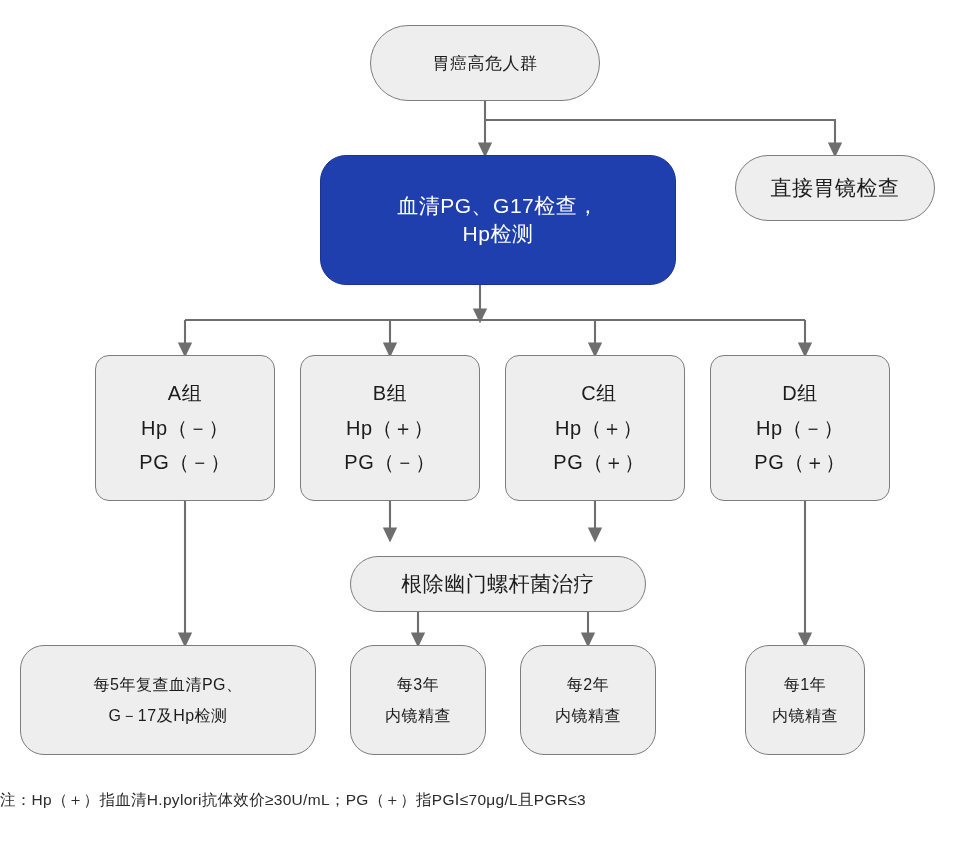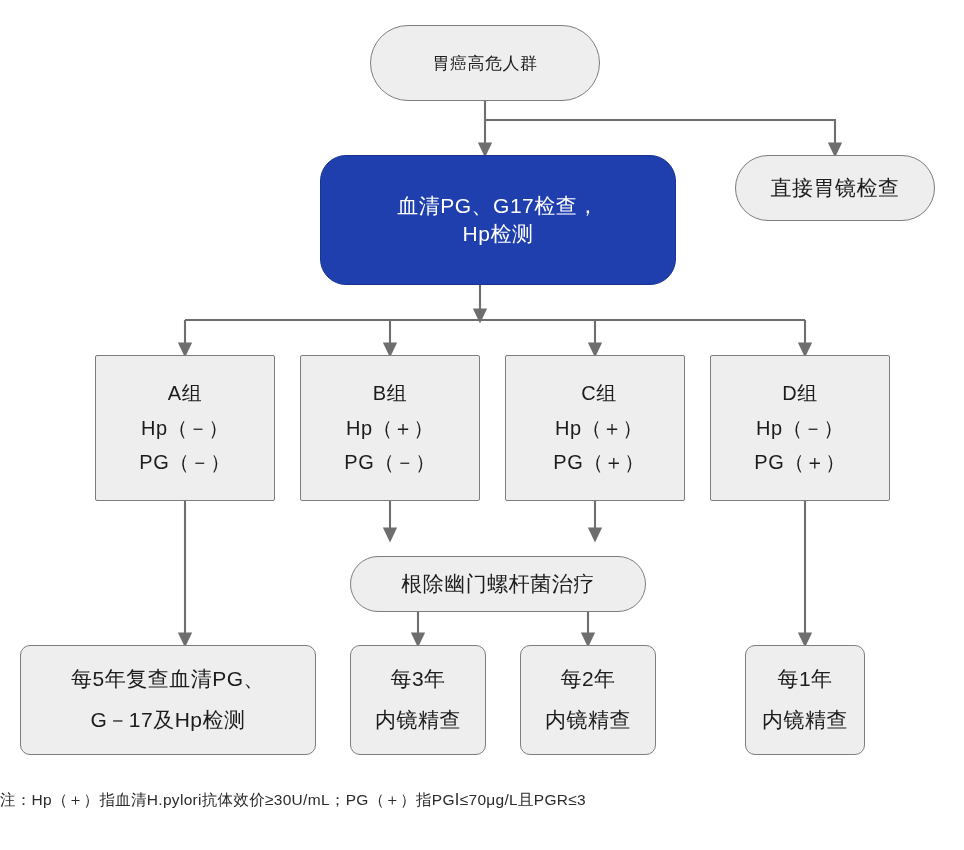--- a/index.html
+++ b/index.html
@@ -44,30 +44,30 @@
     background: #1f3faf;
     border: 1.6px solid #1a358f;
     color: #ffffff;
   }
 
   
   .n-top      { left: 370px; top: 25px;  width: 230px; height: 76px;  border-radius: 38px; font-size: 17px; }
   .n-serum    { left: 320px; top: 155px; width: 356px; height: 130px; border-radius: 26px; font-size: 21px; }
   .n-direct   { left: 735px; top: 155px; width: 200px; height: 66px;  border-radius: 33px; font-size: 21px; }
 
-  .n-grp      { top: 355px; width: 180px; height: 146px; border-radius: 2px; font-size: 20px; }
+  .n-grp      { top: 355px; width: 180px; height: 146px; border-radius: 14px; font-size: 20px; }
   .n-grp-a    { left: 95px; }
   .n-grp-b    { left: 300px; }
   .n-grp-c    { left: 505px; padding-left: 8px; }
   .n-grp-d    { left: 710px; }
   .n-grp .ln  { line-height: 1.72; }
 
   .n-treat    { left: 350px; top: 556px; width: 296px; height: 56px; border-radius: 28px; font-size: 21px; }
 
-  .n-out      { top: 645px; border-radius: 10px; font-size: 21px; }
+  .n-out      { top: 645px; border-radius: 24px; font-size: 16px; }
   .n-out .ln  { line-height: 1.95; }
   .n-out-1    { left: 20px;  width: 296px; height: 110px; }
   .n-out-2    { left: 350px; width: 136px; height: 110px; }
   .n-out-3    { left: 520px; width: 136px; height: 110px; }
   .n-out-4    { left: 745px; width: 120px; height: 110px; }
 
   
   #edges {
     position: absolute;
     left: 0;

